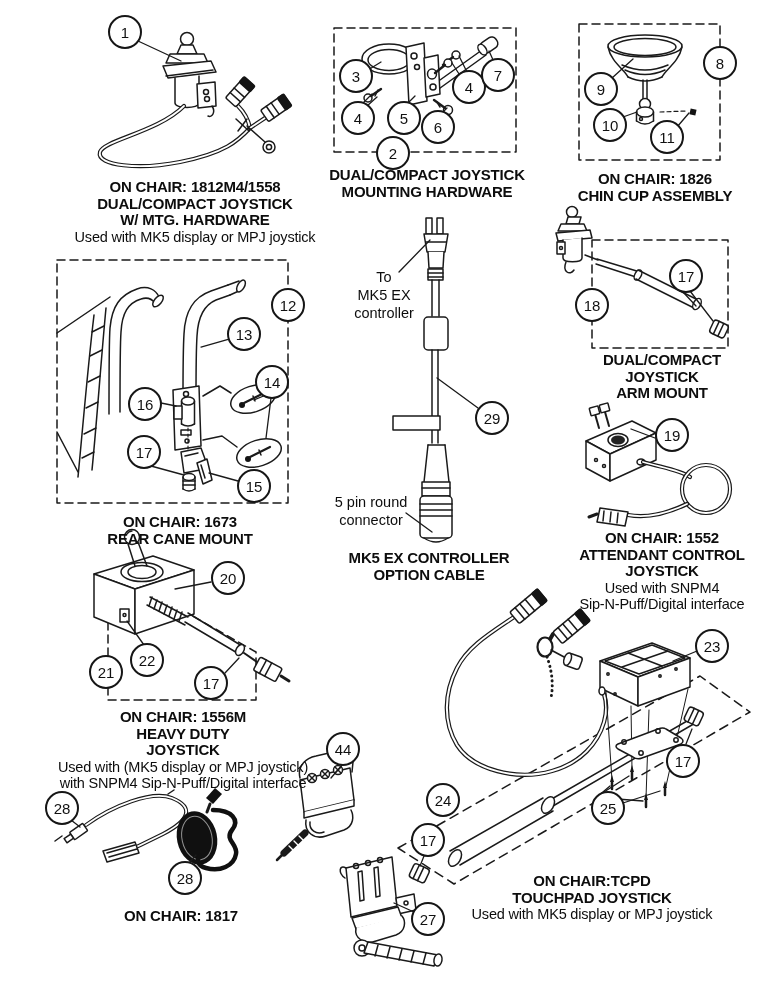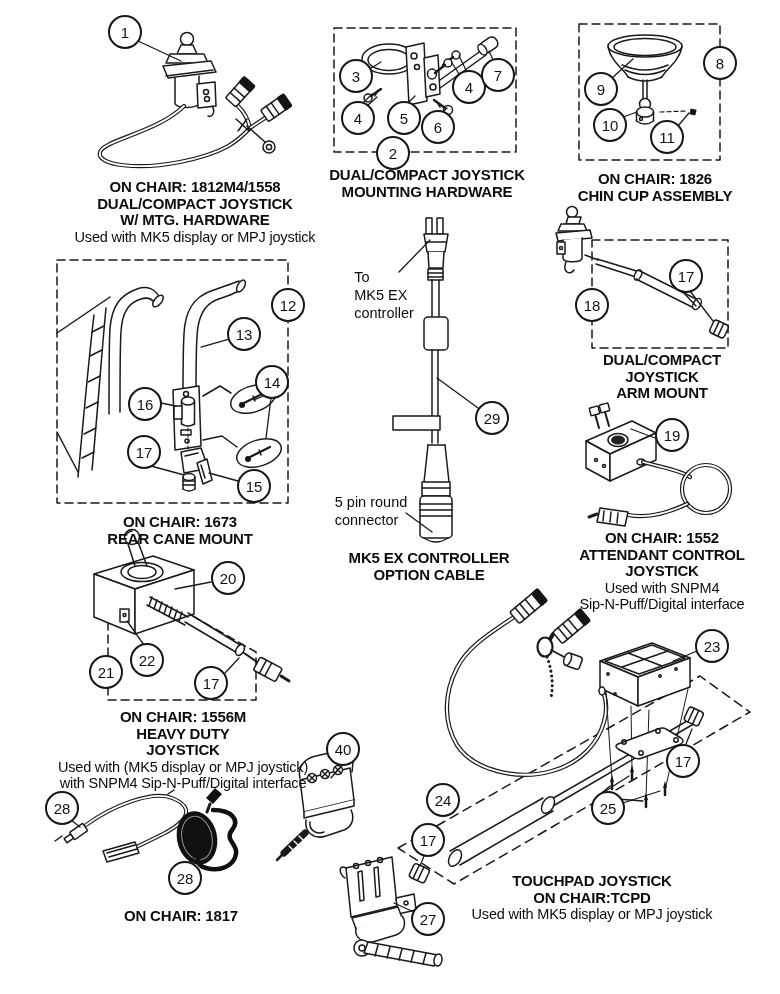--- a/index.html
+++ b/index.html
@@ -16,21 +16,21 @@
     display:flex; align-items:center; justify-content:center;
     font-size:15px; font-weight:400; color:#111; z-index:3;
   }
   .caption {
     position:absolute; transform:translateX(-50%); text-align:center;
     line-height:16.5px; white-space:nowrap; z-index:2;
   }
   .caption .t { font-weight:700; font-size:15px; letter-spacing:-0.2px; }
   .caption .n { font-weight:400; font-size:14.5px; letter-spacing:-0.2px; }
   .ann {
-    position:absolute; transform:translateX(-50%); text-align:left;
+    position:absolute; transform:translateX(-50%); text-align:center;
     font-size:14.5px; line-height:18px; white-space:nowrap; z-index:2;
   }
 </style>
 </head>
 <body>
 
 <div class="page">
 
 <svg class="art" width="780" height="994" viewBox="0 0 780 994" stroke="#1a1a1a" stroke-width="1.5" fill="none" stroke-linecap="round" stroke-linejoin="round">
 
@@ -499,21 +499,21 @@
 <div class="balloon" style="left:575px;top:288px">18</div>
 <div class="balloon" style="left:669px;top:259px">17</div>
 <div class="balloon" style="left:655px;top:418px">19</div>
 <div class="balloon" style="left:211px;top:561px">20</div>
 <div class="balloon" style="left:89px;top:655px">21</div>
 <div class="balloon" style="left:130px;top:643px">22</div>
 <div class="balloon" style="left:194px;top:666px">17</div>
 <div class="balloon" style="left:695px;top:629px">23</div>
 <div class="balloon" style="left:426px;top:783px">24</div>
 <div class="balloon" style="left:591px;top:791px">25</div>
-<div class="balloon" style="left:326px;top:732px">40</div>
+<div class="balloon" style="left:326px;top:732px">44</div>
 <div class="balloon" style="left:411px;top:902px">27</div>
 <div class="balloon" style="left:666px;top:744px">17</div>
 <div class="balloon" style="left:411px;top:823px">17</div>
 <div class="balloon" style="left:45px;top:791px">28</div>
 <div class="balloon" style="left:168px;top:861px">28</div>
 <div class="balloon" style="left:475px;top:401px">29</div>
 
 <div class="caption" style="left:195px;top:179px">
   <div class="t">ON CHAIR: 1812M4/1558</div>
   <div class="t">DUAL/COMPACT JOYSTICK</div>
@@ -572,18 +572,18 @@
   <div class="t">JOYSTICK</div>
   <div class="n">Used with (MK5 display or MPJ joystick)</div>
   <div class="n">with SNPM4 Sip-N-Puff/Digital interface</div>
 </div>
 
 <div class="caption" style="left:181px;top:908px">
   <div class="t">ON CHAIR: 1817</div>
 </div>
 
 <div class="caption" style="left:592px;top:873px">
+  <div class="t">ON CHAIR:TCPD</div>
   <div class="t">TOUCHPAD JOYSTICK</div>
-  <div class="t">ON CHAIR:TCPD</div>
   <div class="n">Used with MK5 display or MPJ joystick</div>
 </div>
 
 </div>
 
 </body></html>

